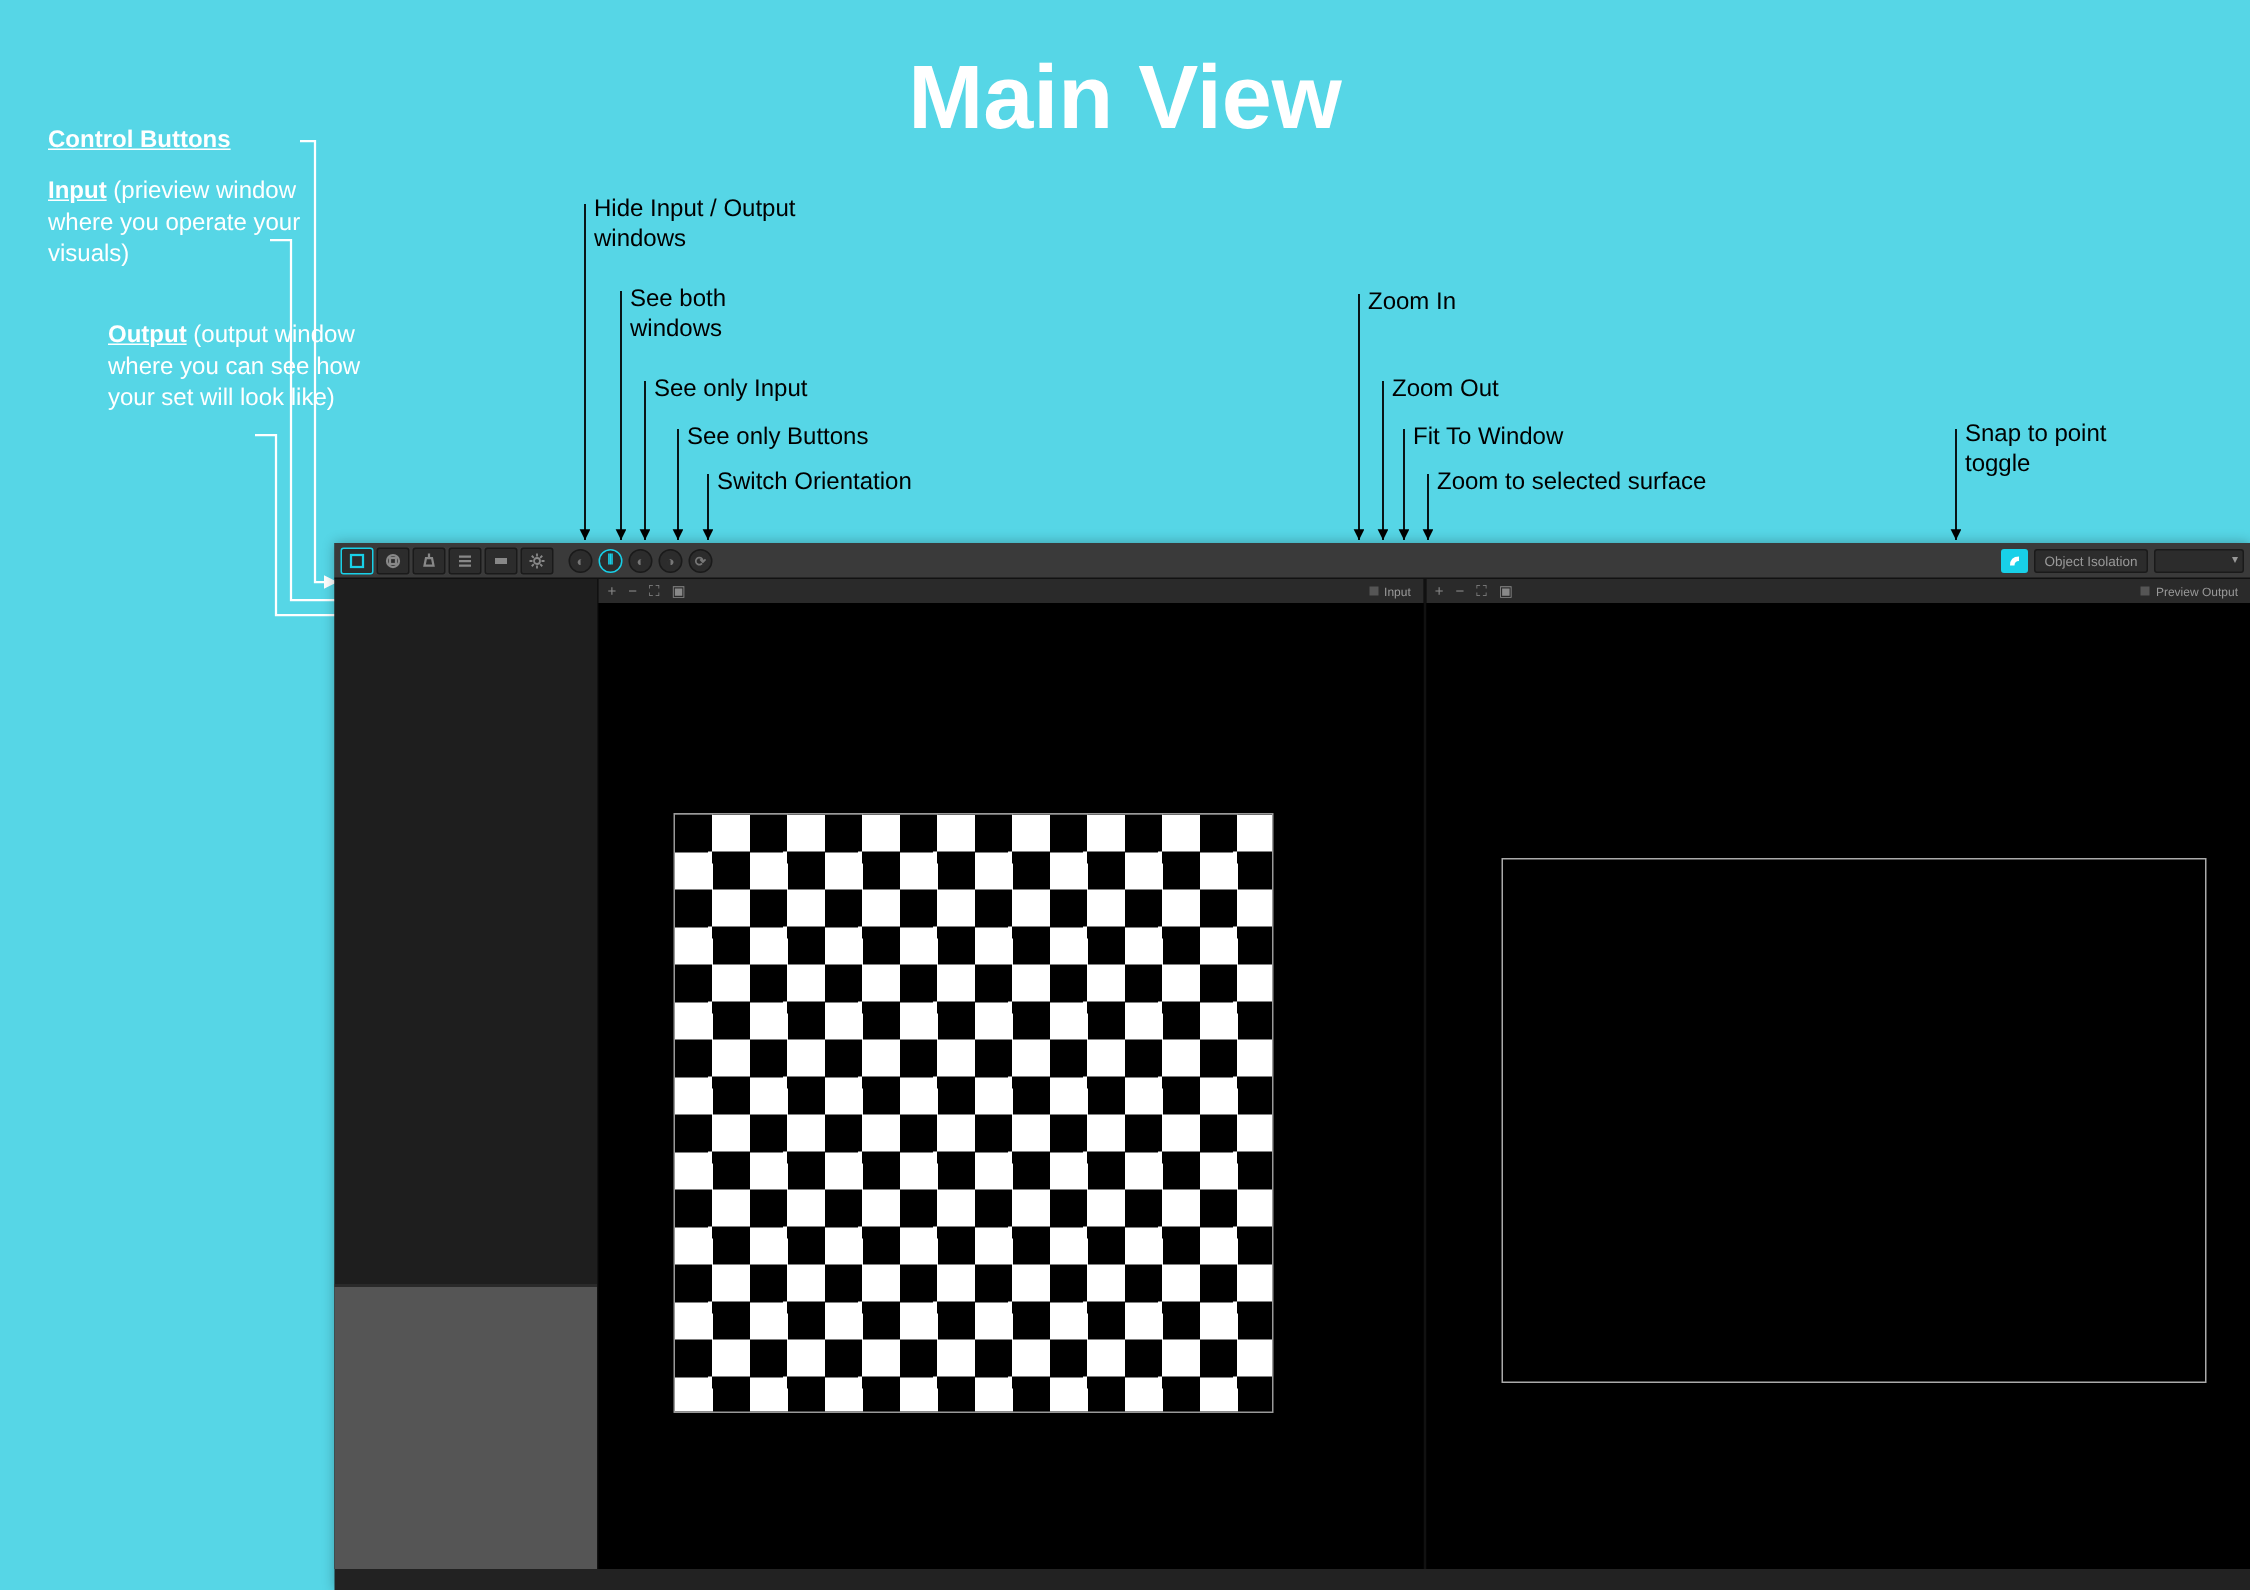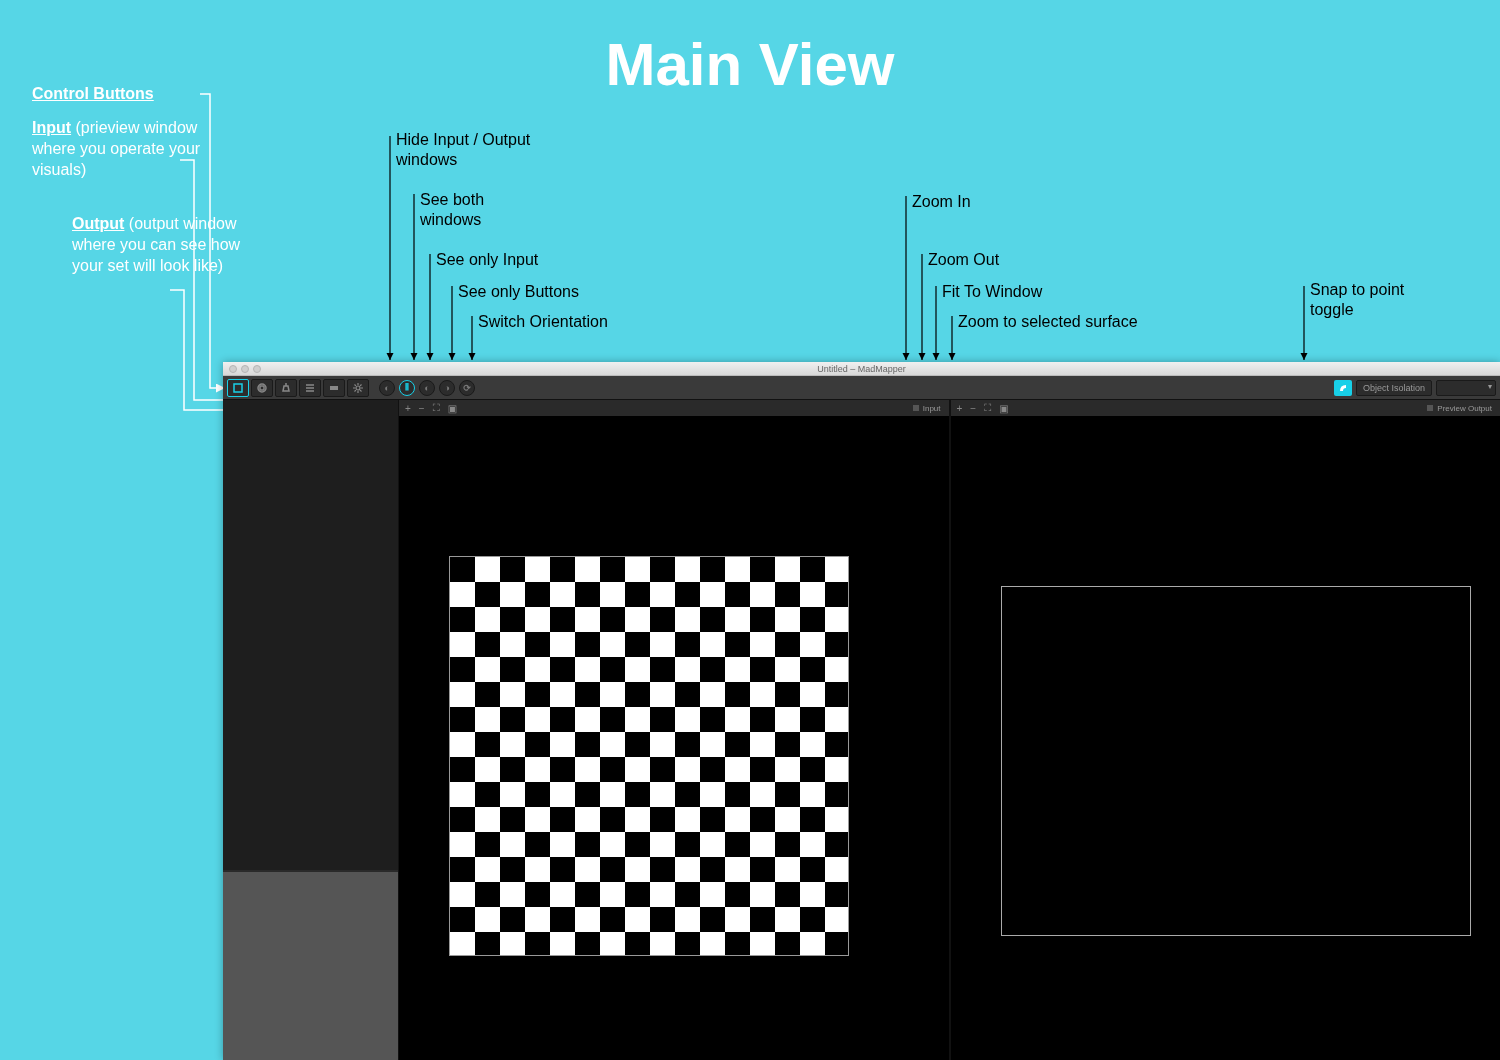--- a/index.html
+++ b/index.html
@@ -238,28 +238,20 @@
 
   <line x1="906" y1="196" x2="906" y2="360" stroke="#000" stroke-width="1.2" marker-end="url(#arrow-black)"></line>
   <line x1="922" y1="254" x2="922" y2="360" stroke="#000" stroke-width="1.2" marker-end="url(#arrow-black)"></line>
   <line x1="936" y1="286" x2="936" y2="360" stroke="#000" stroke-width="1.2" marker-end="url(#arrow-black)"></line>
   <line x1="952" y1="316" x2="952" y2="360" stroke="#000" stroke-width="1.2" marker-end="url(#arrow-black)"></line>
 
   <line x1="1304" y1="286" x2="1304" y2="360" stroke="#000" stroke-width="1.2" marker-end="url(#arrow-black)"></line>
 </svg>
 
 <div class="app">
-  <div class="app-titlebar">
-    <div class="traffic">
-      <span></span>
-      <span></span>
-      <span></span>
-    </div>
-    <span>Untitled – MadMapper</span>
-  </div>
 
   <div class="app-toolbar">
     <div class="tb-left">
       <div class="tb-btn active">
         <svg viewBox="0 0 12 12" fill="none" stroke="currentColor" stroke-width="1.5">
             <rect x="2" y="2" width="8" height="8"></rect>
           </svg>
       </div>
       <div class="tb-btn">
         <svg viewBox="0 0 12 12" fill="none" stroke="currentColor" stroke-width="1.5">

